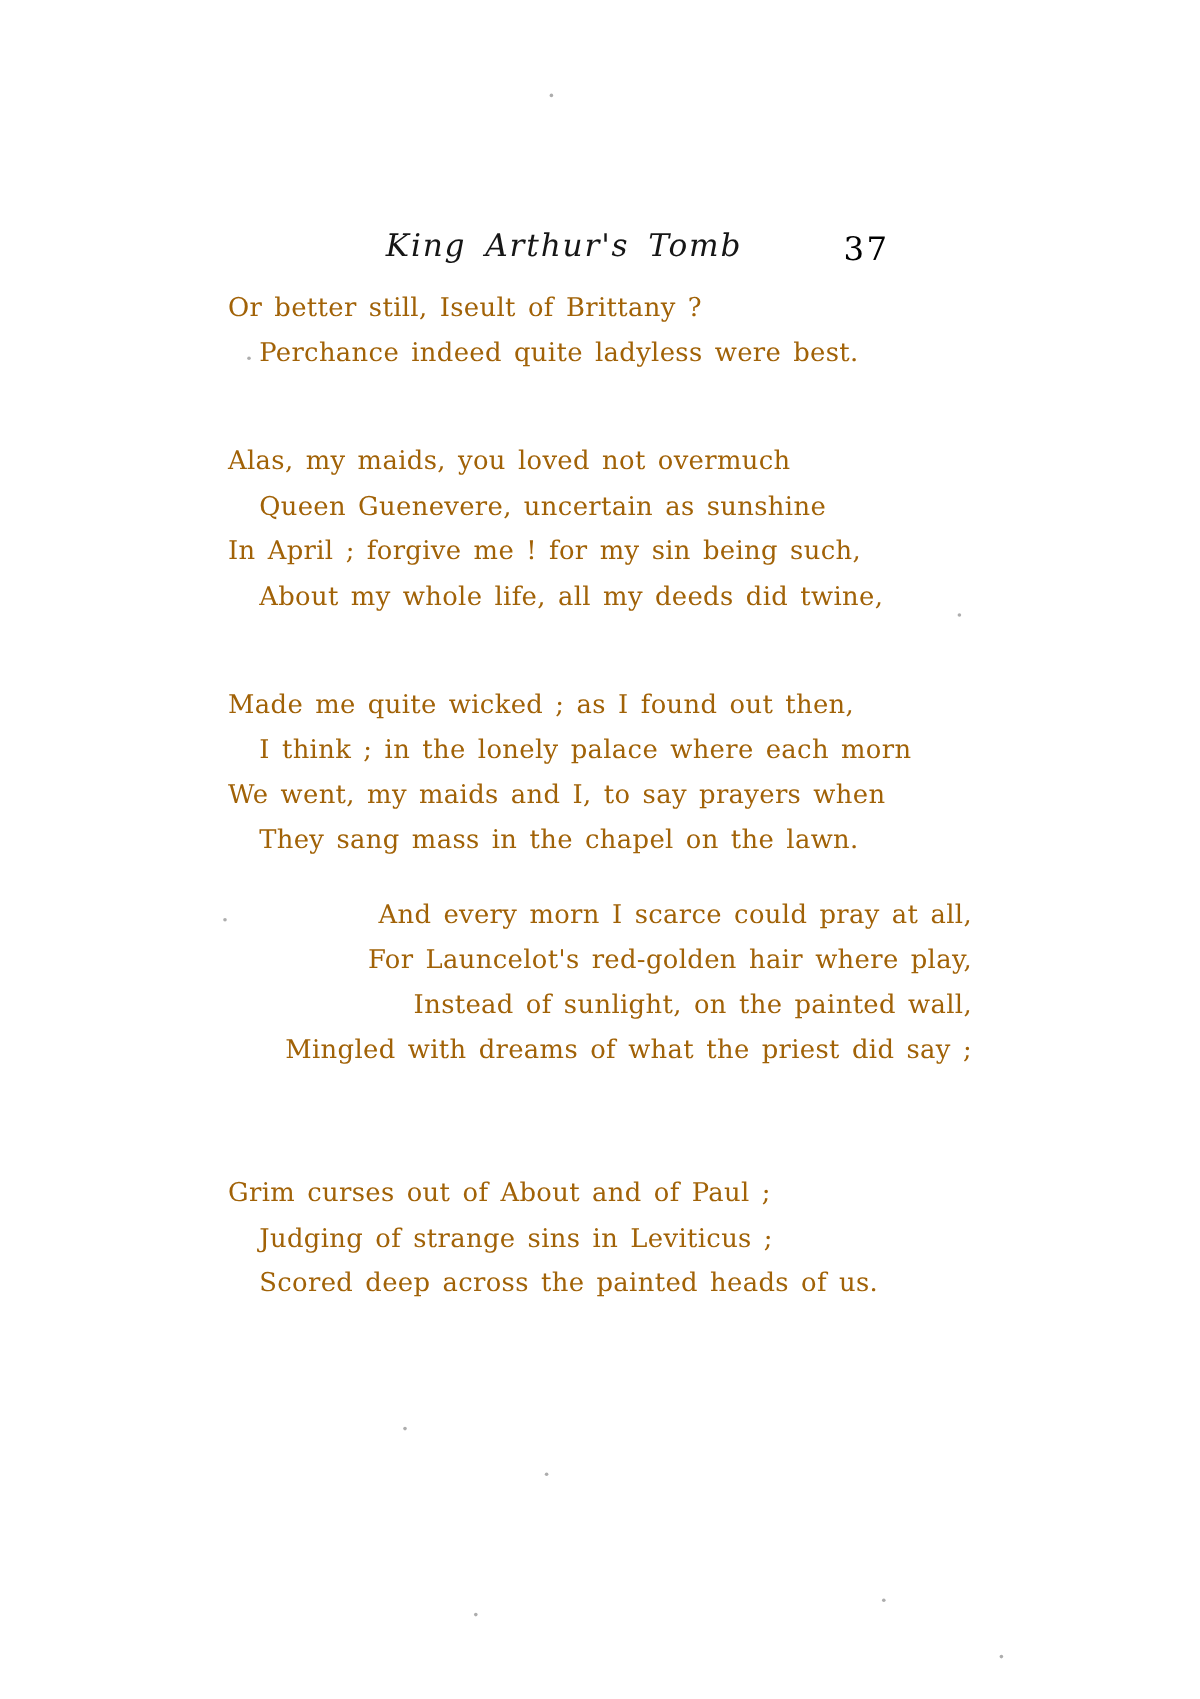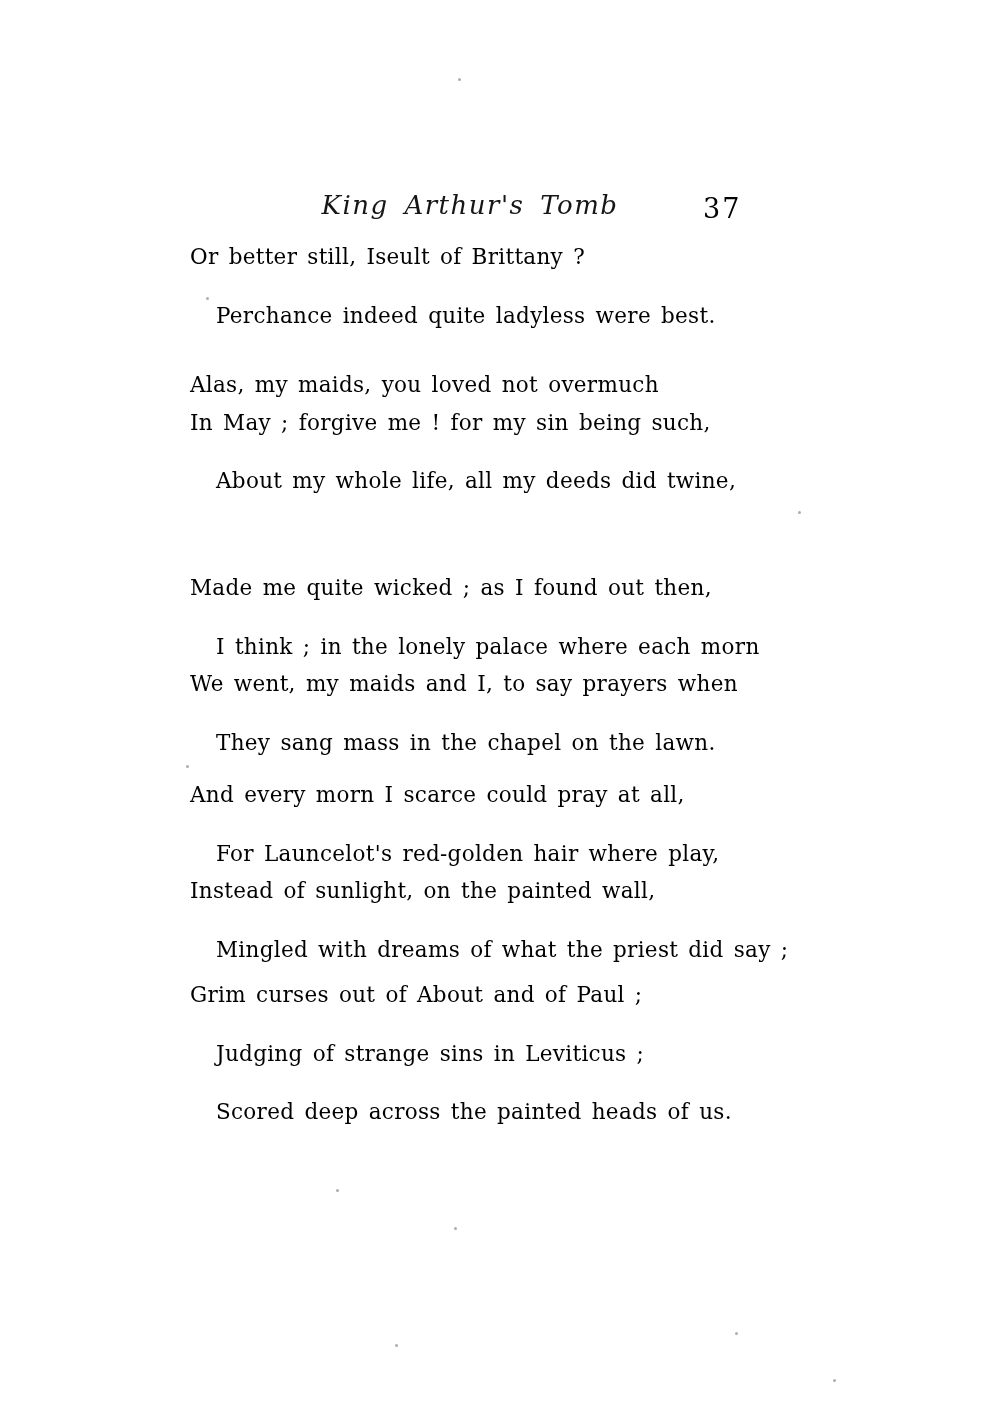--- a/index.html
+++ b/index.html
@@ -41,30 +41,29 @@
     position: absolute;
     left: 190px;
     width: 620px;
   }
   .line {
     font-size: 21.5px;
     line-height: 37.5px;
     letter-spacing: 0.3px;
     word-spacing: 3px;
     white-space: nowrap;
-    color: #000000;
+    color: #a16207;
   }
   .line.indent {
     padding-left: 26px;
-    margin-top: 21px;
   }
   .stanza-1 { top: 238px; }
   .stanza-2 { top: 366px; }
   .stanza-3 { top: 569px; }
-  .stanza-4 { top: 776px; }
+  .stanza-4 { top: 744px; text-align: right; }
   .stanza-5 { top: 976px; }
   .speck {
     position: absolute;
     width: 3px;
     height: 3px;
     border-radius: 50%;
     background: #777777;
     opacity: 0.6;
   }
 </style>
@@ -77,21 +76,22 @@
 
   <div class="page-number">37</div>
 
   <div class="stanza stanza-1">
     <div class="line">Or better still, Iseult of Brittany ?</div>
     <div class="line indent">Perchance indeed quite ladyless were best.</div>
   </div>
 
   <div class="stanza stanza-2">
     <div class="line">Alas, my maids, you loved not overmuch</div>
-    <div class="line">In May ; forgive me ! for my sin being such,</div>
+    <div class="line indent">Queen Guenevere, uncertain as sunshine</div>
+    <div class="line">In April ; forgive me ! for my sin being such,</div>
     <div class="line indent">About my whole life, all my deeds did twine,</div>
   </div>
 
   <div class="stanza stanza-3">
     <div class="line">Made me quite wicked ; as I found out then,</div>
     <div class="line indent">I think ; in the lonely palace where each morn</div>
     <div class="line">We went, my maids and I, to say prayers when</div>
     <div class="line indent">They sang mass in the chapel on the lawn.</div>
   </div>
 

